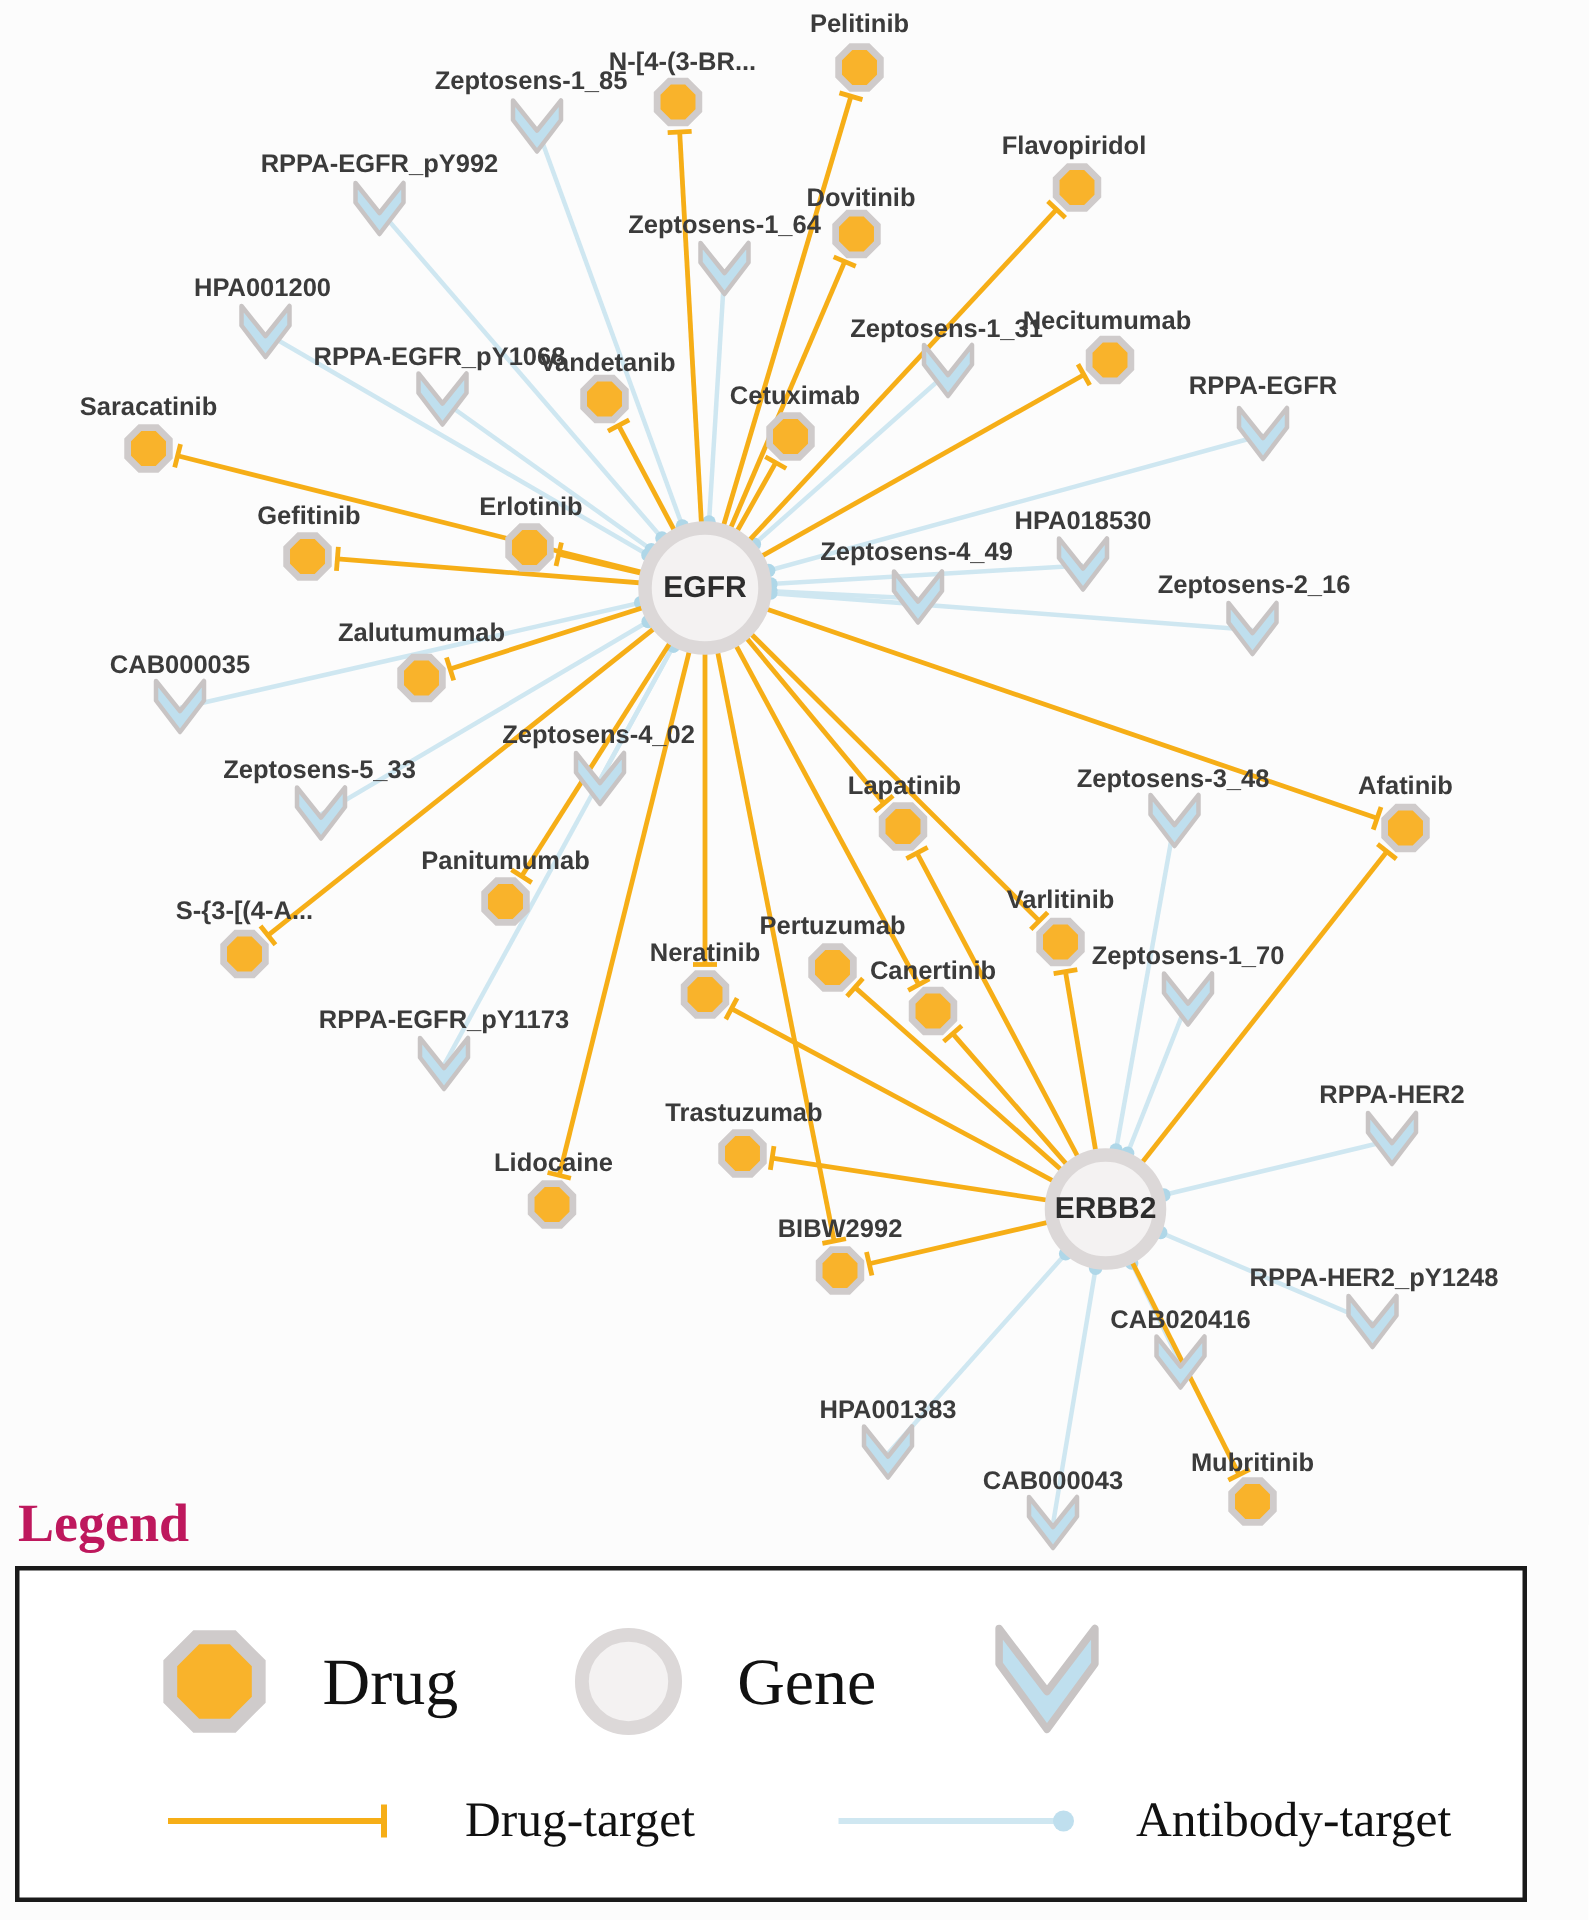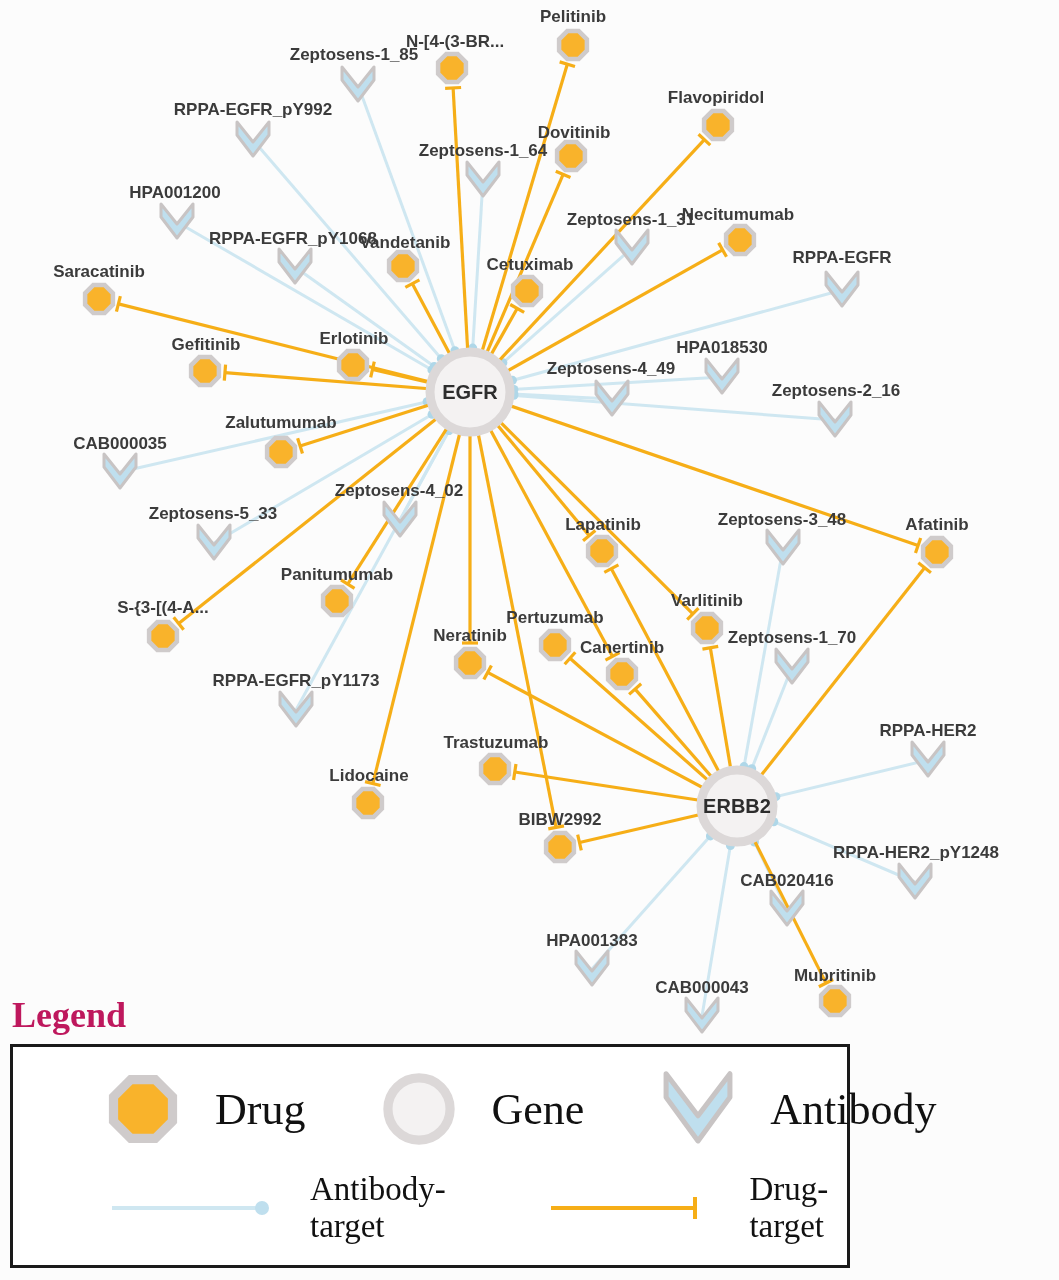--- a/index.html
+++ b/index.html
@@ -5,21 +5,21 @@
   html,body{margin:0;padding:0;background:#ffffff;}
   #stage{position:relative;width:1059px;height:1280px;background:#fcfcfc;overflow:hidden;
          font-family:"Liberation Sans",sans-serif;}
   svg text{user-select:none;}
   .nlabel{font-family:"Liberation Sans",sans-serif;font-weight:bold;font-size:17px;fill:#3b3b3b;
           text-anchor:middle;dominant-baseline:central;}
   .glabel{font-family:"Liberation Sans",sans-serif;font-weight:bold;font-size:20px;fill:#2d2d2d;
           text-anchor:middle;dominant-baseline:central;}
   .legend-title{position:absolute;left:12px;top:994px;font-family:"Liberation Serif",serif;
                 font-weight:bold;font-size:36px;color:#be185d;}
-  .legend-box{position:absolute;left:10px;top:1044px;width:840px;height:224px;border:3px solid #1a1a1a;
+  .legend-box{position:absolute;left:10px;top:1044px;width:1008px;height:224px;border:3px solid #1a1a1a;
               background:#ffffff;box-sizing:border-box;display:flex;flex-direction:column;
               justify-content:space-evenly;}
   .lrow{display:flex;align-items:center;}
   .lrow1{padding-left:88px;gap:72px;}
   .lrow2{padding-left:95px;gap:92px;}
   .litem{display:flex;align-items:center;gap:30px;}
   .lic{width:84px;height:84px;flex:0 0 auto;}
   .lic2{width:172px;height:36px;flex:0 0 auto;}
   .ltext{font-family:"Liberation Serif",serif;font-size:44px;color:#111;}
   .ltext2{font-family:"Liberation Serif",serif;font-size:33px;color:#111;}
@@ -240,38 +240,37 @@
         <svg class="lic" viewBox="-50 -50 100 100">
           <circle cx="0" cy="0" r="37" fill="#F4F2F2" stroke="#DCD8D8" stroke-width="11"></circle>
         </svg>
         <span class="ltext">Gene</span>
       </div>
 
       <div class="litem">
         <svg class="lic" viewBox="-50 -50 100 100">
           <path d="M -38 -42 L 0 8 L 38 -42 L 38 -14 L 0 38 L -38 -14 Z" fill="#BFDFEE" stroke="#C8C4C4" stroke-width="6" stroke-linejoin="round"></path>
         </svg>
-        <span class="ltext">Antibody</span>
       </div>
 
     </div>
     <div class="lrow lrow2">
+
+      <div class="litem">
+        <svg class="lic2" viewBox="0 0 172 36">
+          <line x1="4" y1="18" x2="148" y2="18" stroke="#F6AE17" stroke-width="4"></line>
+          <line x1="148" y1="7" x2="148" y2="29" stroke="#F6AE17" stroke-width="4"></line>
+        </svg>
+        <span class="ltext2">Drug-target</span>
+      </div>
 
       <div class="litem">
         <svg class="lic2" viewBox="0 0 172 36">
           <line x1="4" y1="18" x2="150" y2="18" stroke="#CFE7F1" stroke-width="4"></line>
           <circle cx="154" cy="18" r="7" fill="#BFDFEE"></circle>
         </svg>
         <span class="ltext2">Antibody-target</span>
       </div>
 
-      <div class="litem">
-        <svg class="lic2" viewBox="0 0 172 36">
-          <line x1="4" y1="18" x2="148" y2="18" stroke="#F6AE17" stroke-width="4"></line>
-          <line x1="148" y1="7" x2="148" y2="29" stroke="#F6AE17" stroke-width="4"></line>
-        </svg>
-        <span class="ltext2">Drug-target</span>
-      </div>
-
     </div>
   </div>
 
 </div>
 
 </body></html>

